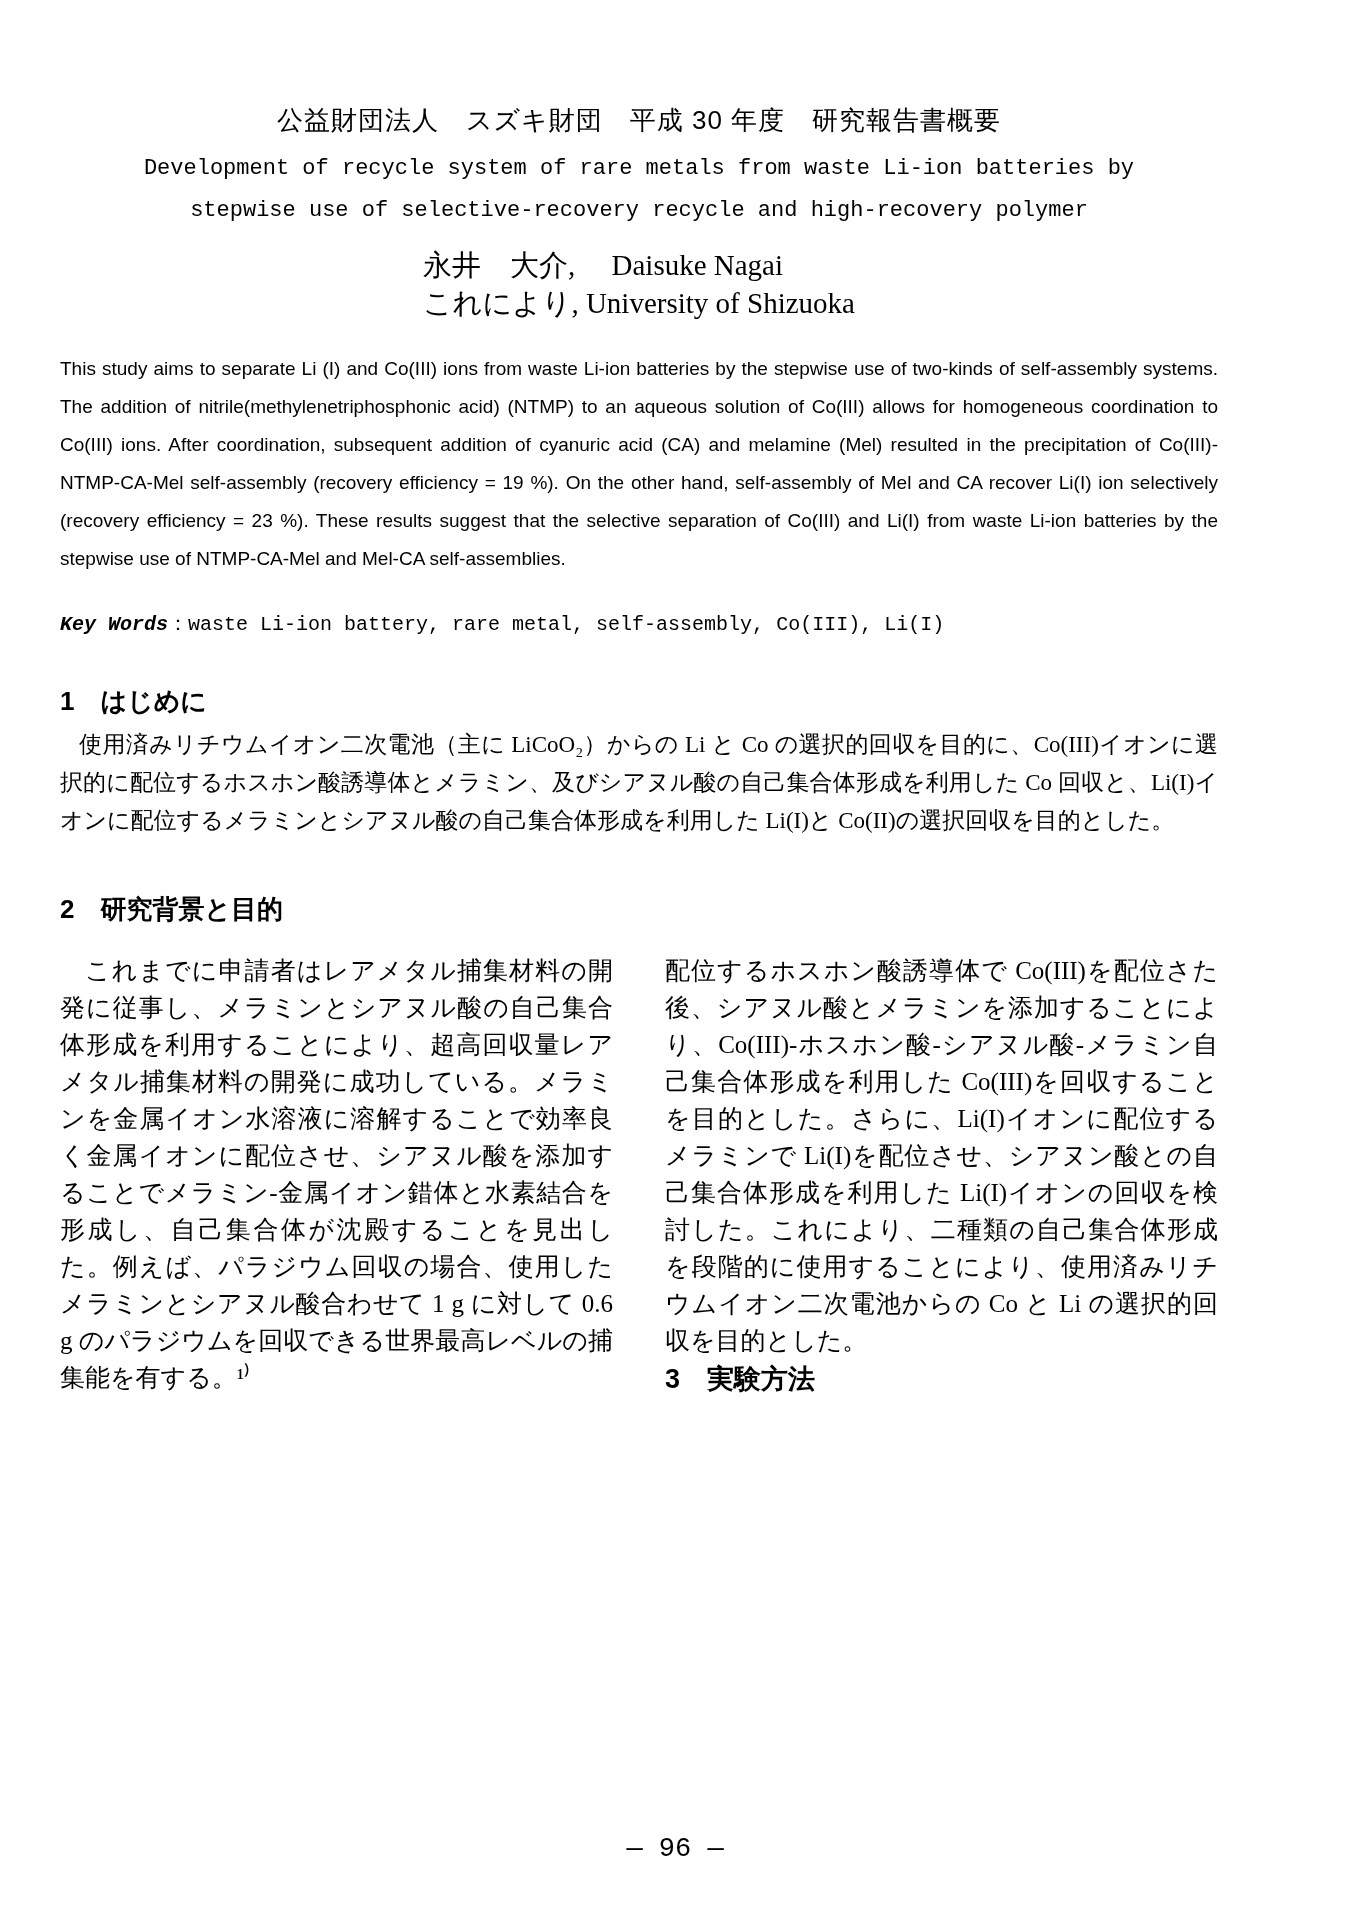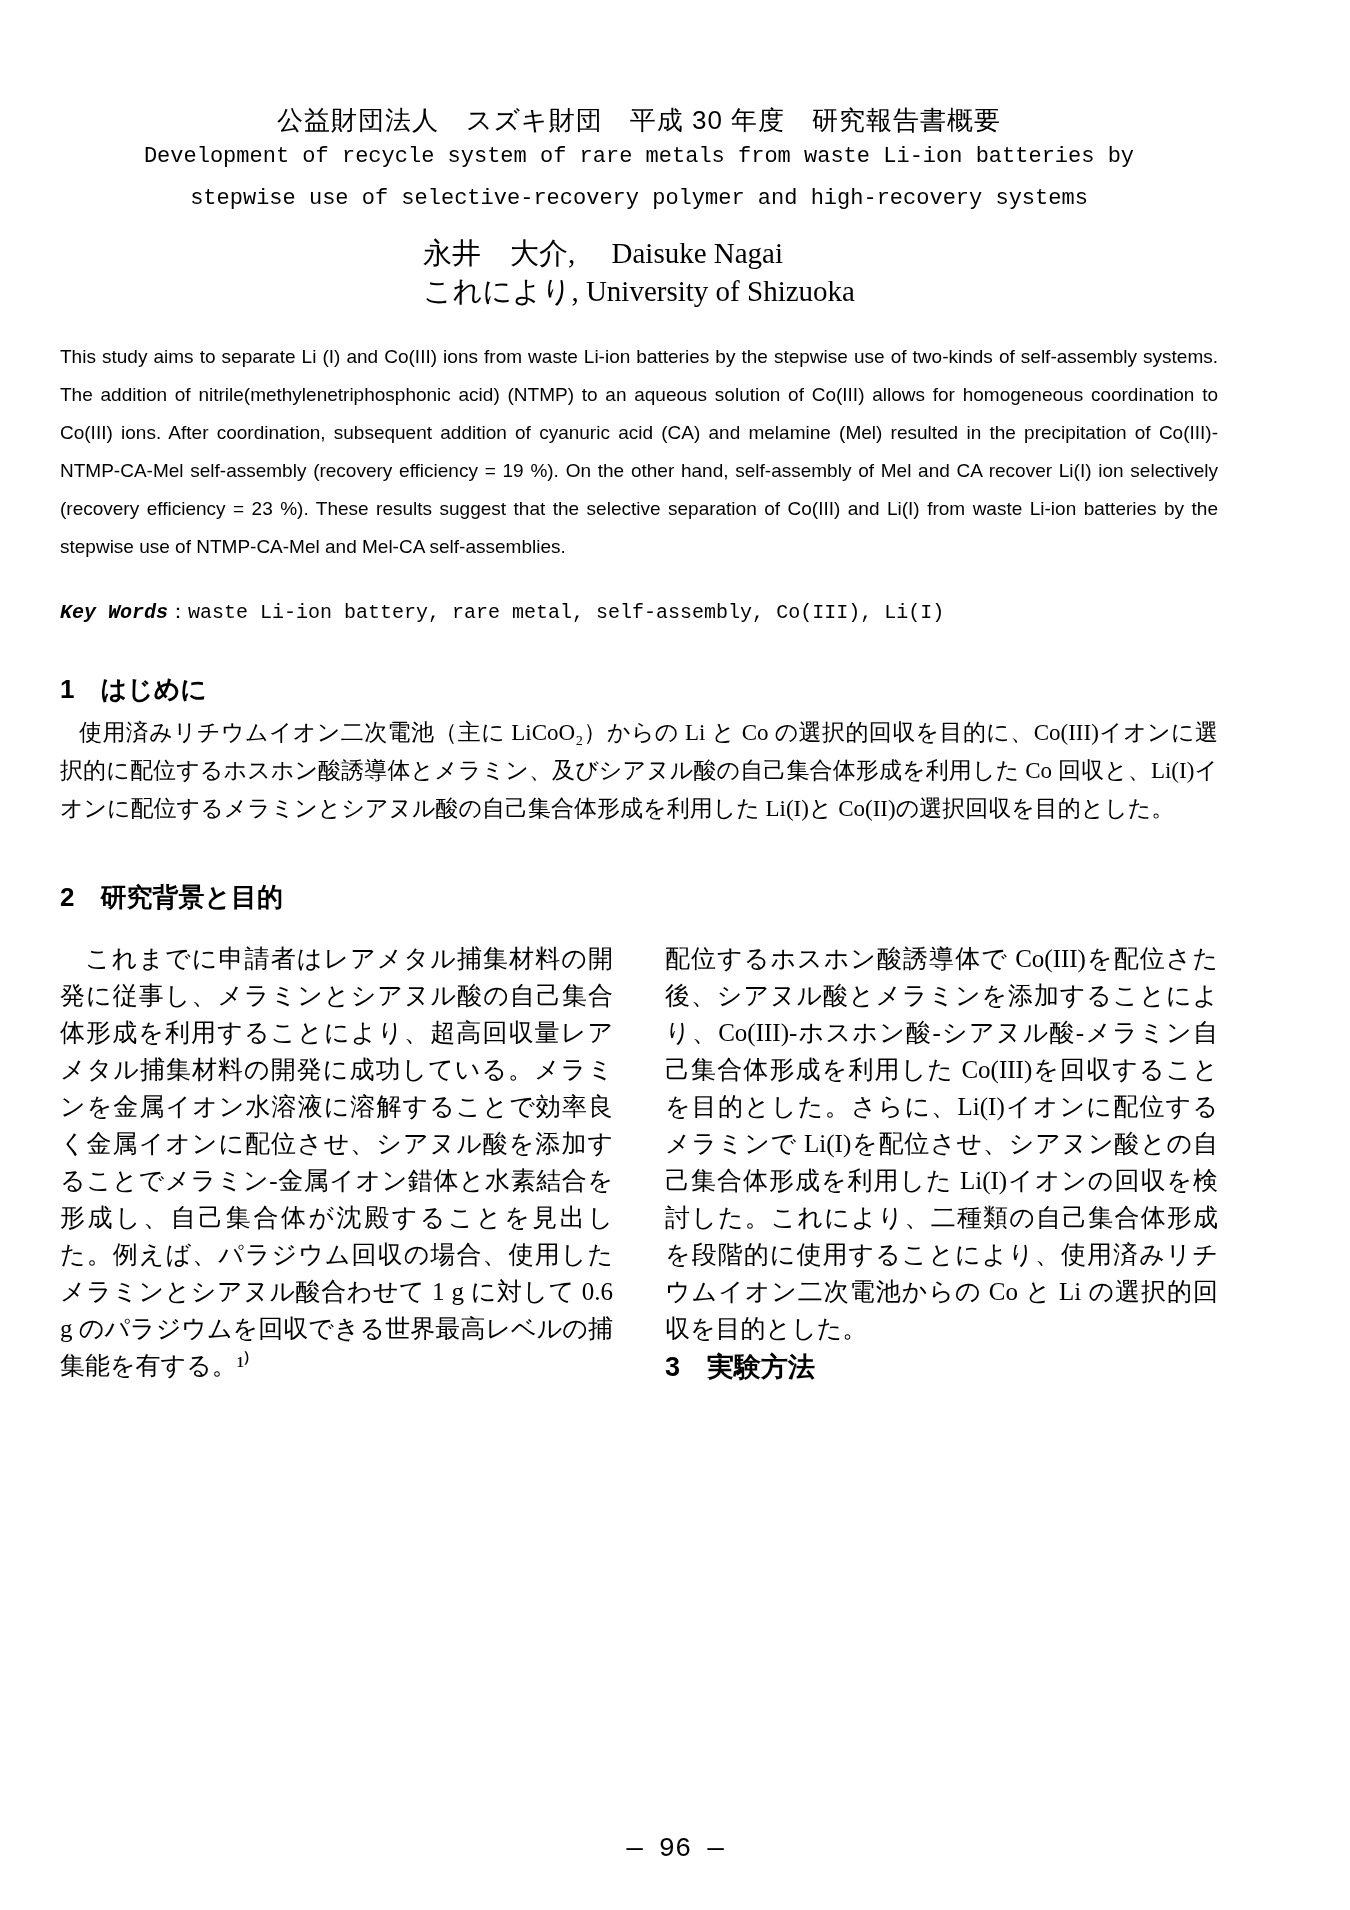--- a/index.html
+++ b/index.html
@@ -28,21 +28,21 @@
   }
   .title-ja {
     margin-top: 12px;
     text-align: center;
     font-family: "Liberation Sans", sans-serif;
     font-weight: 600;
     font-size: 44px;
   }
   .title-ja .t-line { line-height: 80px; }
   .title-en {
-    margin-top: 0;
+    margin-top: 12px;
     text-align: center;
     font-family: "Liberation Mono", monospace;
     font-size: 22px;
   }
   .title-en .t-line { line-height: 42px; }
   .authors {
     width: fit-content;
     margin: 14px auto 0;
     text-align: left;
     font-size: 29px;
@@ -111,21 +111,21 @@
 </head>
 <body>
 
 <div class="page">
 
   <div class="journal-header">公益財団法人　スズキ財団　平成 30 年度　研究報告書概要</div>
 
 
   <div class="title-en">
     <div class="t-line">Development of recycle system of rare metals from waste Li-ion batteries by</div>
-    <div class="t-line">stepwise use of selective-recovery polymer and high-recovery systems</div>
+    <div class="t-line">stepwise use of selective-recovery recycle and high-recovery polymer</div>
   </div>
 
   <div class="authors">
     <div class="a-line">永井　大介,　 Daisuke Nagai</div>
     <div class="a-line">これにより, University of Shizuoka</div>
   </div>
 
   <div class="abstract">This study aims to separate Li (I) and Co(III) ions from waste Li-ion batteries by the stepwise use of two-kinds of self-assembly systems. The addition of nitrile(methylenetriphosphonic acid) (NTMP) to an aqueous solution of Co(III) allows for homogeneous coordination to Co(III) ions. After coordination, subsequent addition of cyanuric acid (CA) and melamine (Mel) resulted in the precipitation of Co(III)-NTMP-CA-Mel self-assembly (recovery efficiency = 19 %). On the other hand, self-assembly of Mel and CA recover Li(I) ion selectively (recovery efficiency = 23 %). These results suggest that the selective separation of Co(III) and Li(I) from waste Li-ion batteries by the stepwise use of NTMP-CA-Mel and Mel-CA self-assemblies.</div>
 
   <div class="keywords">

